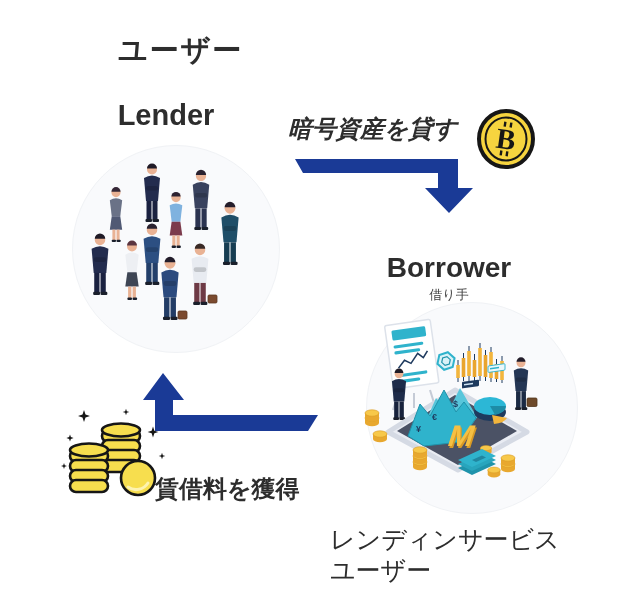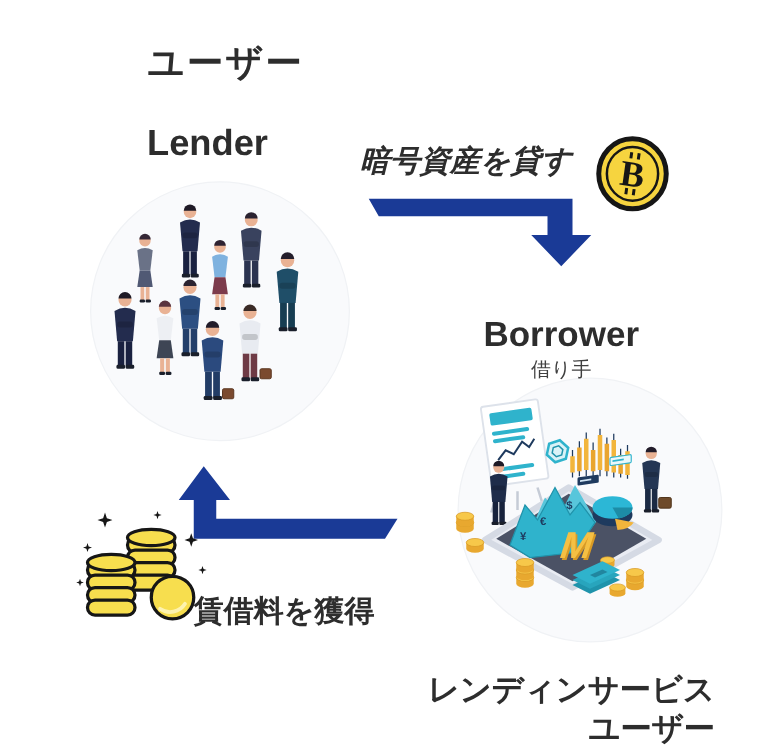--- a/index.html
+++ b/index.html
@@ -8,25 +8,25 @@
   .abs{position:absolute;}
   .circle-bg{position:absolute;border-radius:50%;background:var(--circle-fill,#f9fafc);
     border:1px solid var(--circle-edge,#f0f2f5);box-sizing:border-box;}
   .lender-circle{left:72px;top:145px;width:208px;height:208px;z-index:1;}
   .borrower-circle{left:366px;top:302px;width:212px;height:212px;z-index:1;}
   .heading{left:118px;top:31px;font-size:29px;font-weight:700;letter-spacing:2px;z-index:5;}
   .node-title{font-weight:700;text-align:center;z-index:5;}
   .lender-title{left:96px;top:99px;width:140px;font-size:29px;}
   .lender-sub{left:96px;top:130px;width:140px;font-size:19px;font-weight:500;color:var(--text-soft,#3f3f3f);text-align:center;z-index:5;}
   .borrower-title{left:379px;top:252px;width:140px;font-size:28px;}
-  .borrower-sub{left:379px;top:286px;width:140px;font-size:16px;font-weight:500;color:var(--text-soft,#3f3f3f);text-align:center;z-index:5;}
+  .borrower-sub{left:379px;top:286px;width:140px;font-size:13px;font-weight:500;color:var(--text-soft,#3f3f3f);text-align:center;z-index:5;}
   .flow-label{font-size:24px;font-weight:700;z-index:5;white-space:nowrap;}
   .lend-label{left:288px;top:113px;font-style:italic;}
   .earn-label{left:155px;top:440px;margin-top:33px;}
-  .provider-label{left:330px;top:537px;width:242px;text-align:right;font-size:25px;font-weight:700;line-height:31px;z-index:5;}
+  .provider-label{left:330px;top:524px;width:242px;text-align:left;font-size:25px;font-weight:400;line-height:31px;z-index:5;}
   svg{display:block;}
   .arrow-layer{left:0;top:0;z-index:2;pointer-events:none;}
   .illus{z-index:3;}
   .icon{z-index:4;}
 </style>
 </head>
 <body>
 
 <div class="canvas">
 

